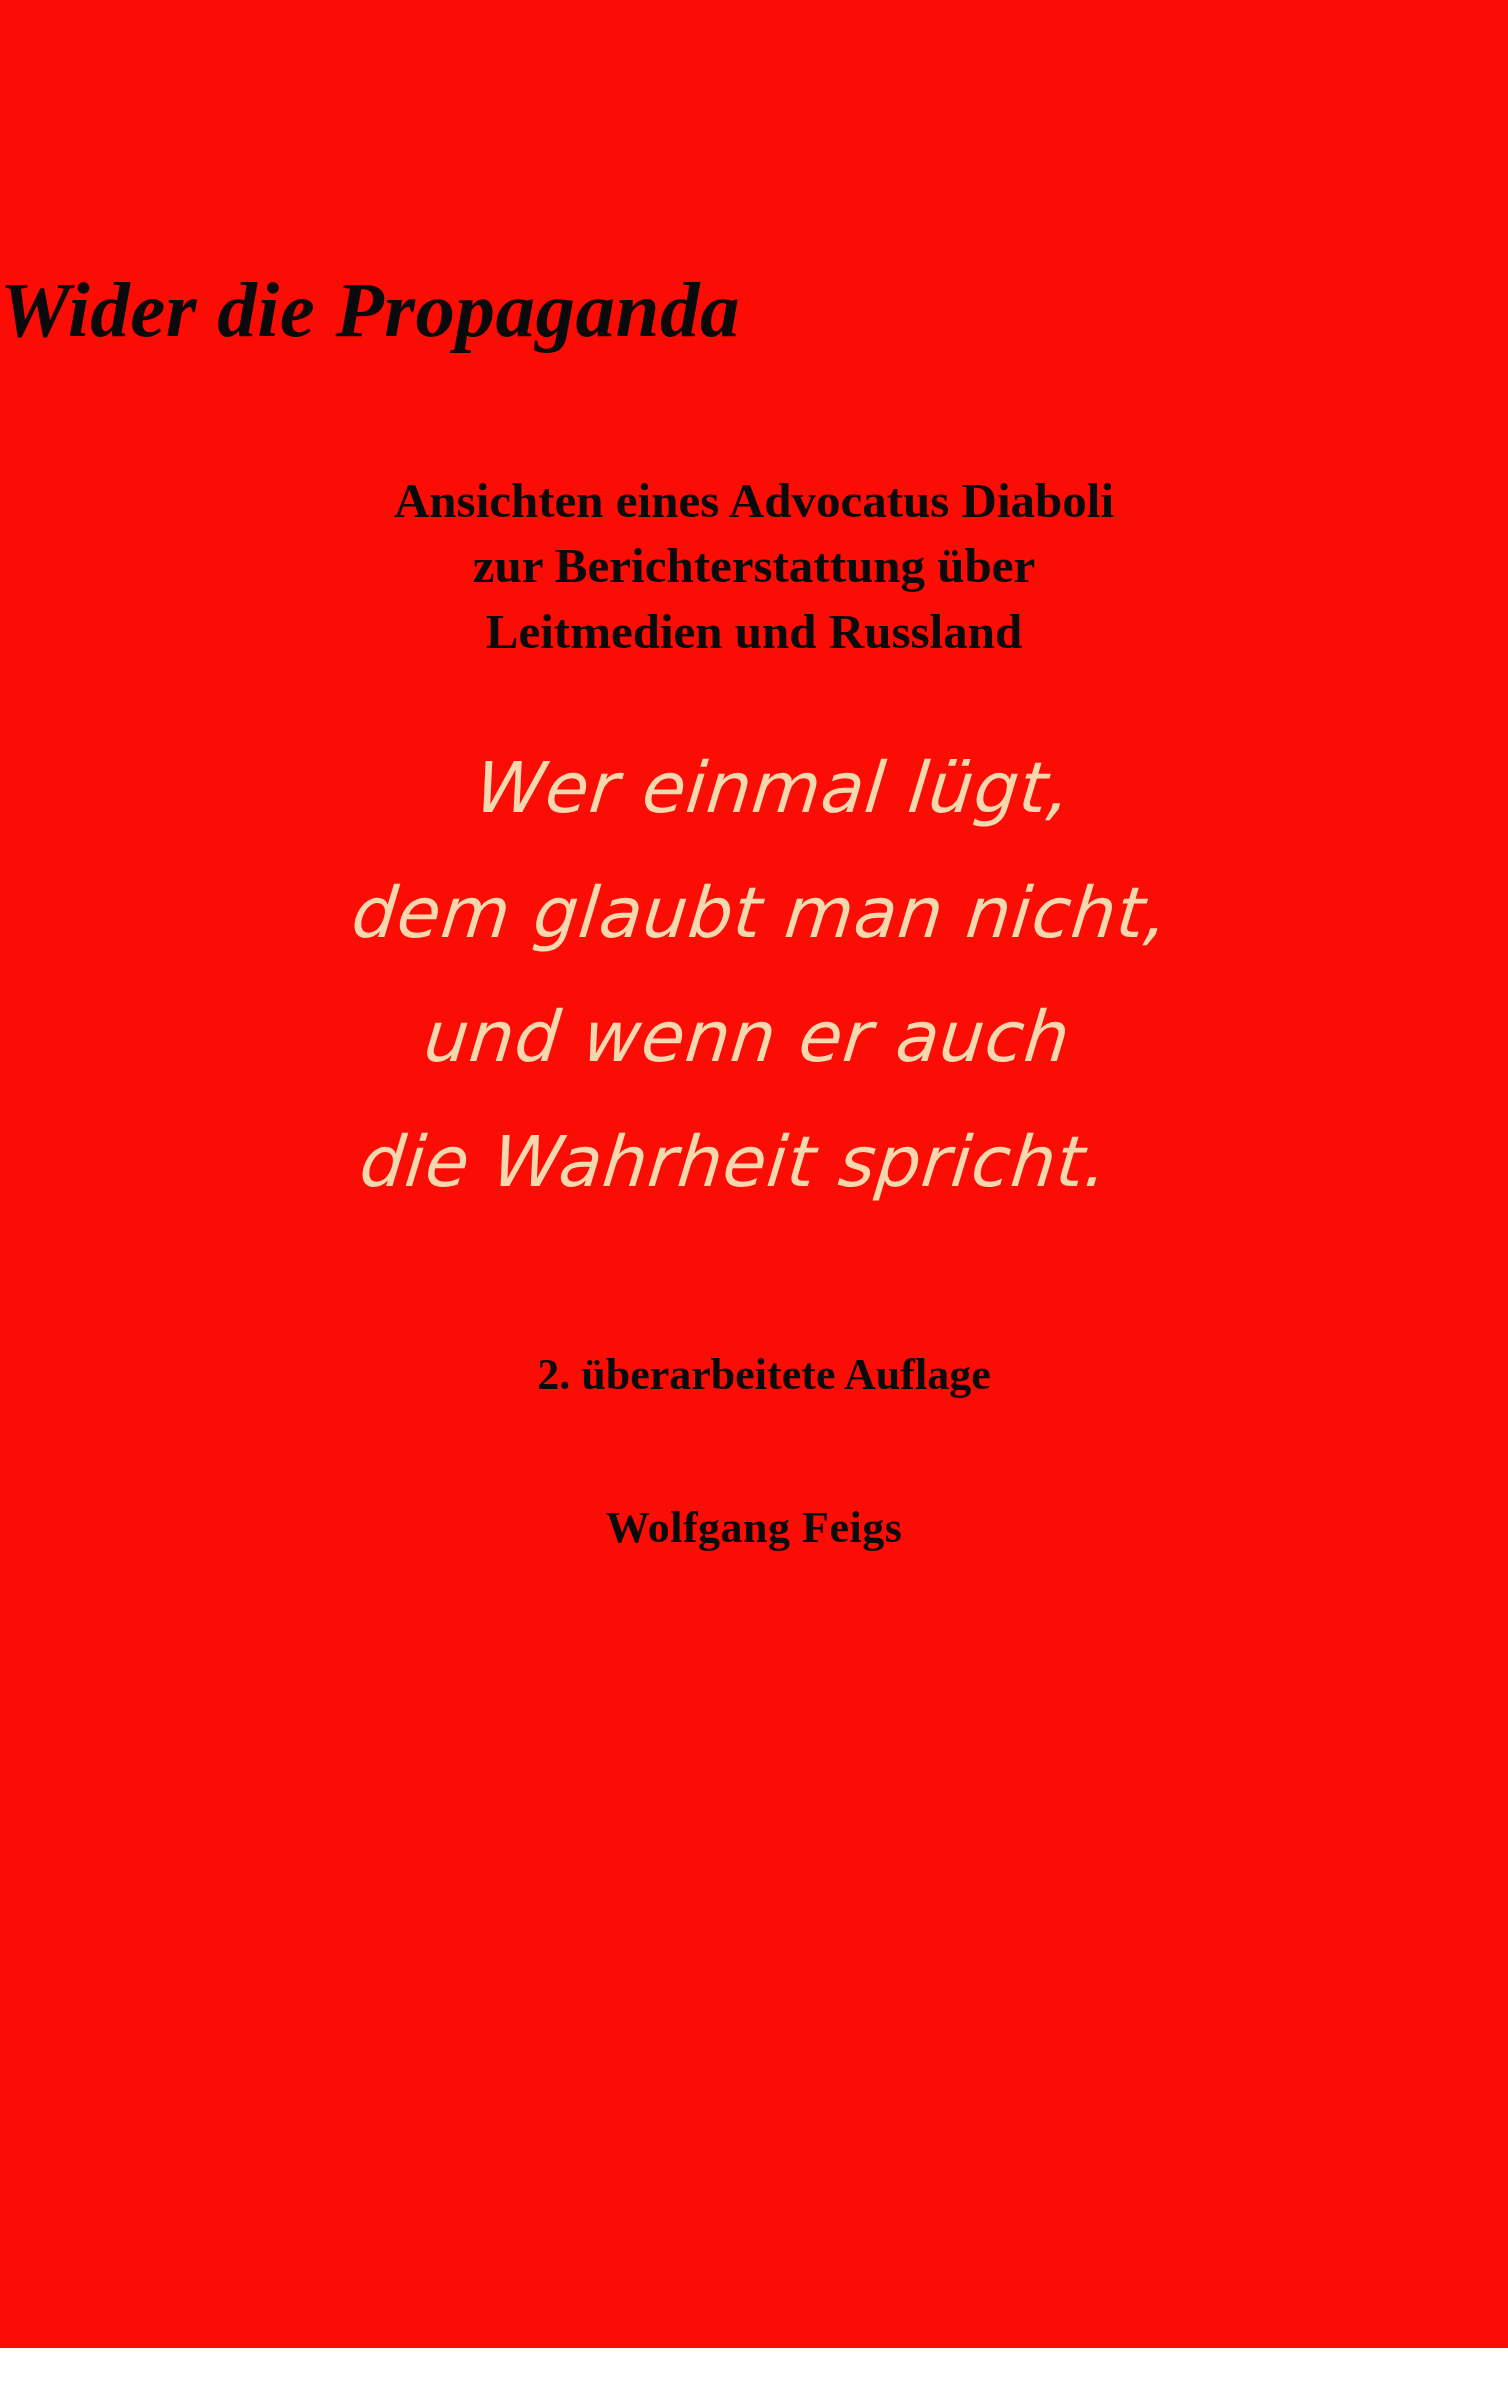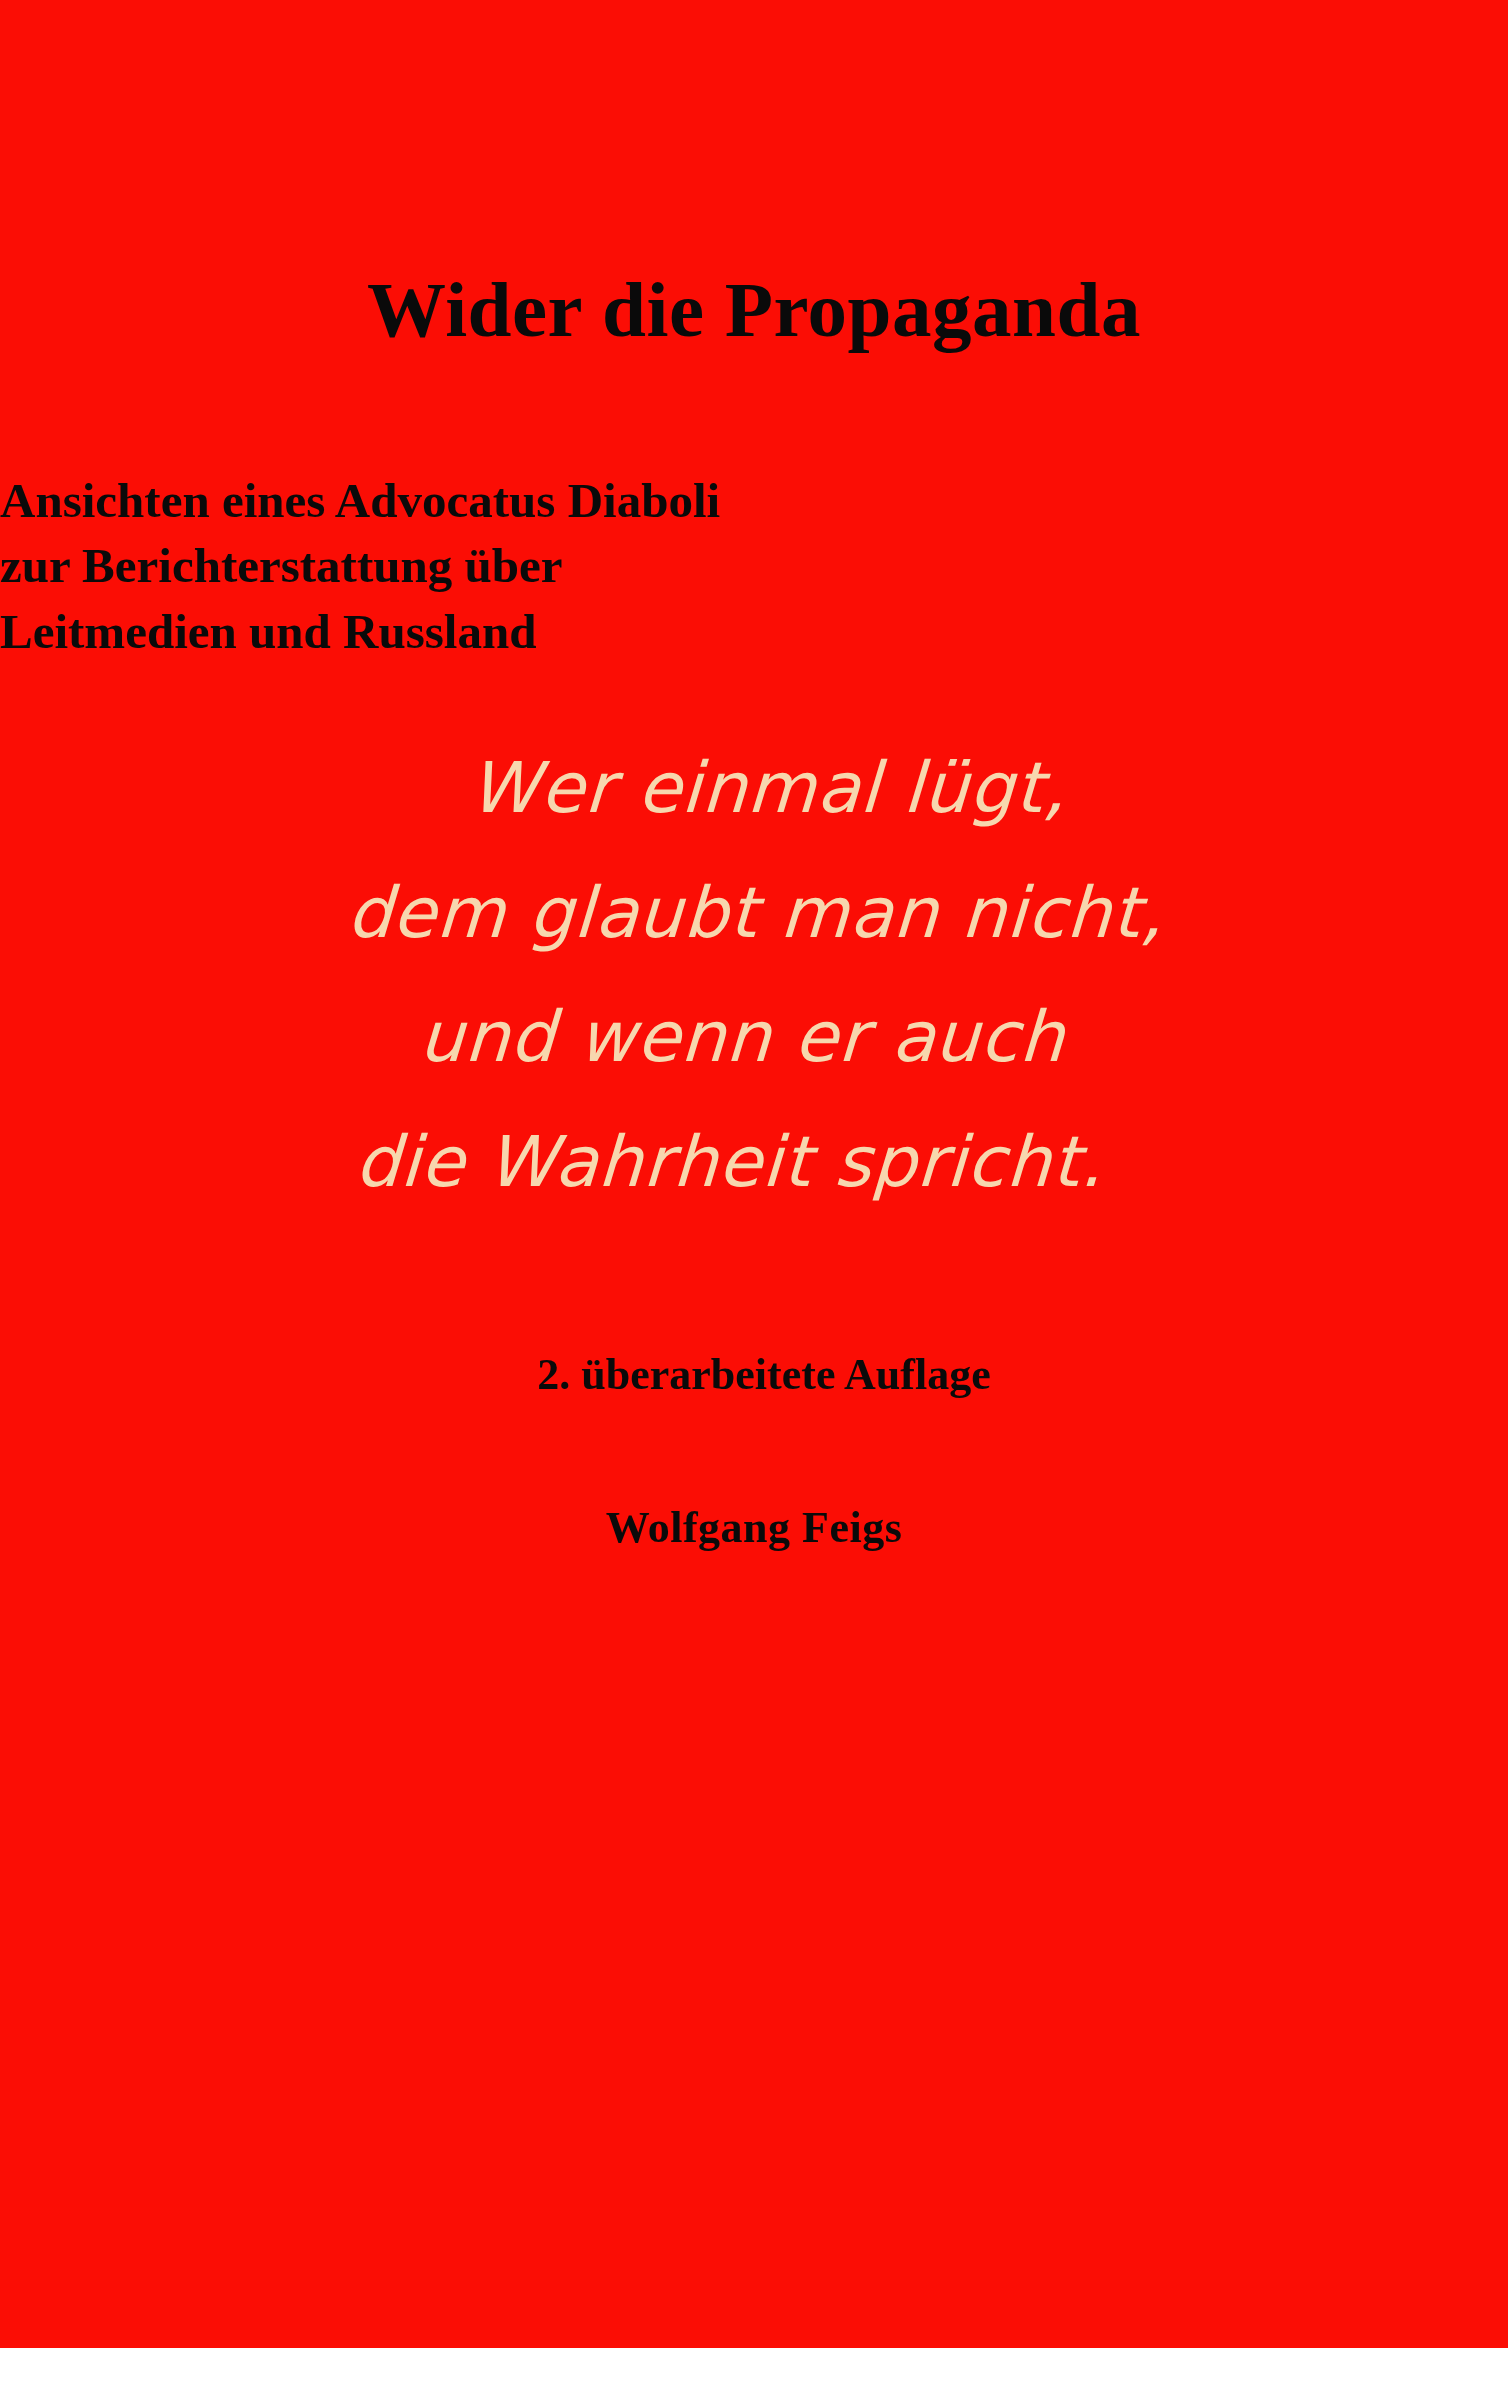--- a/index.html
+++ b/index.html
@@ -29,34 +29,35 @@
     right: 0;
     top: 0;
     bottom: 55px;
     display: flex;
     flex-direction: column;
     align-items: center;
   }
   .title-block {
     margin-top: 263px;
     width: 100%;
-    text-align: center;
     color: #0a0a0a;
     font-family: "Liberation Serif", serif;
     font-weight: bold;
     font-size: 79px;
     line-height: 1.18;
     letter-spacing: 0.5px;
+    font-style: italic;
   }
   .title-line {
     display: block;
   }
   .subtitle-block {
     margin-top: 112px;
     width: 100%;
+    text-align: center;
     color: #0a0a0a;
     font-family: "Liberation Serif", serif;
     font-weight: bold;
     font-size: 49px;
     line-height: 1.33;
   }
   .subtitle-line {
     display: block;
   }
   .quote-block {

